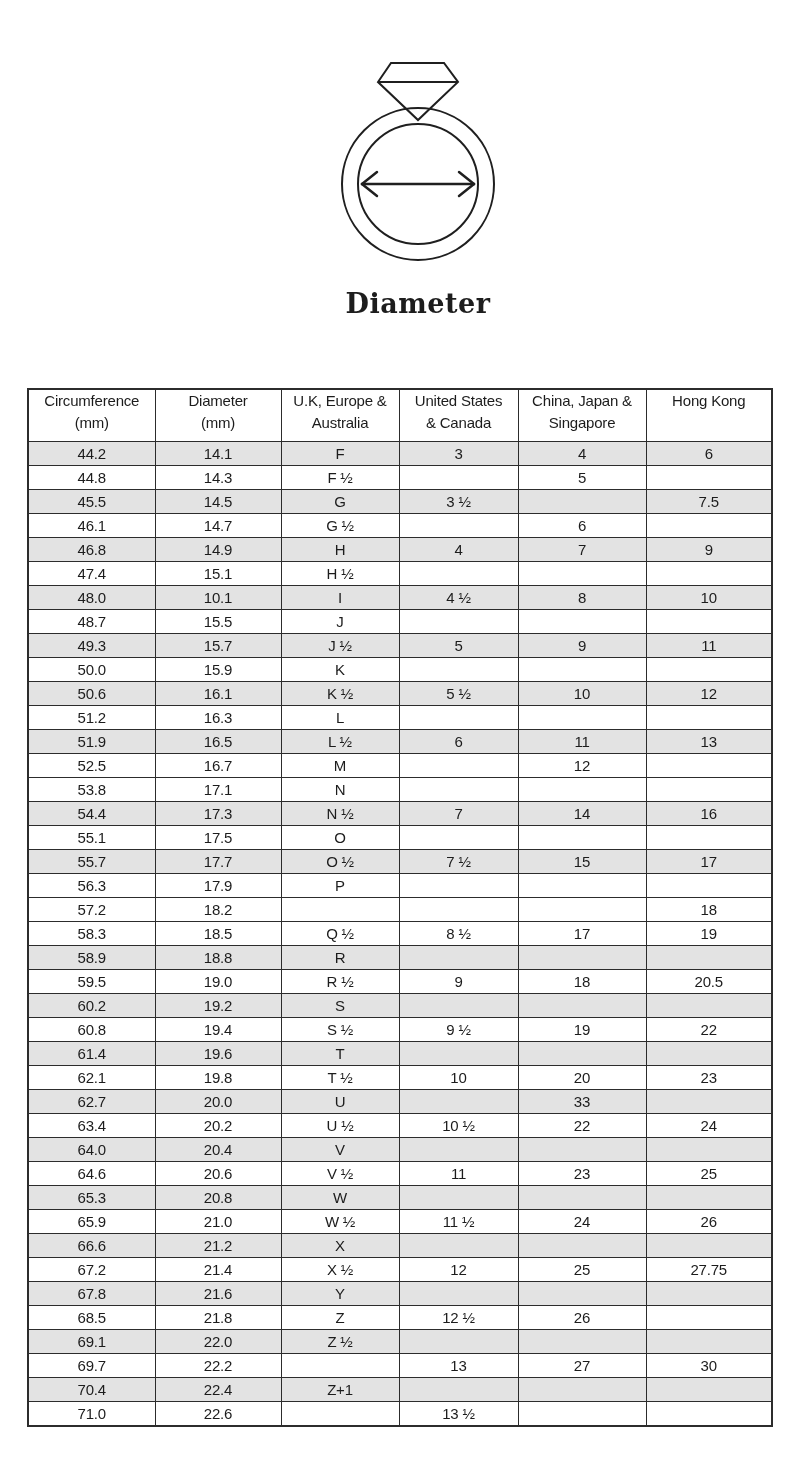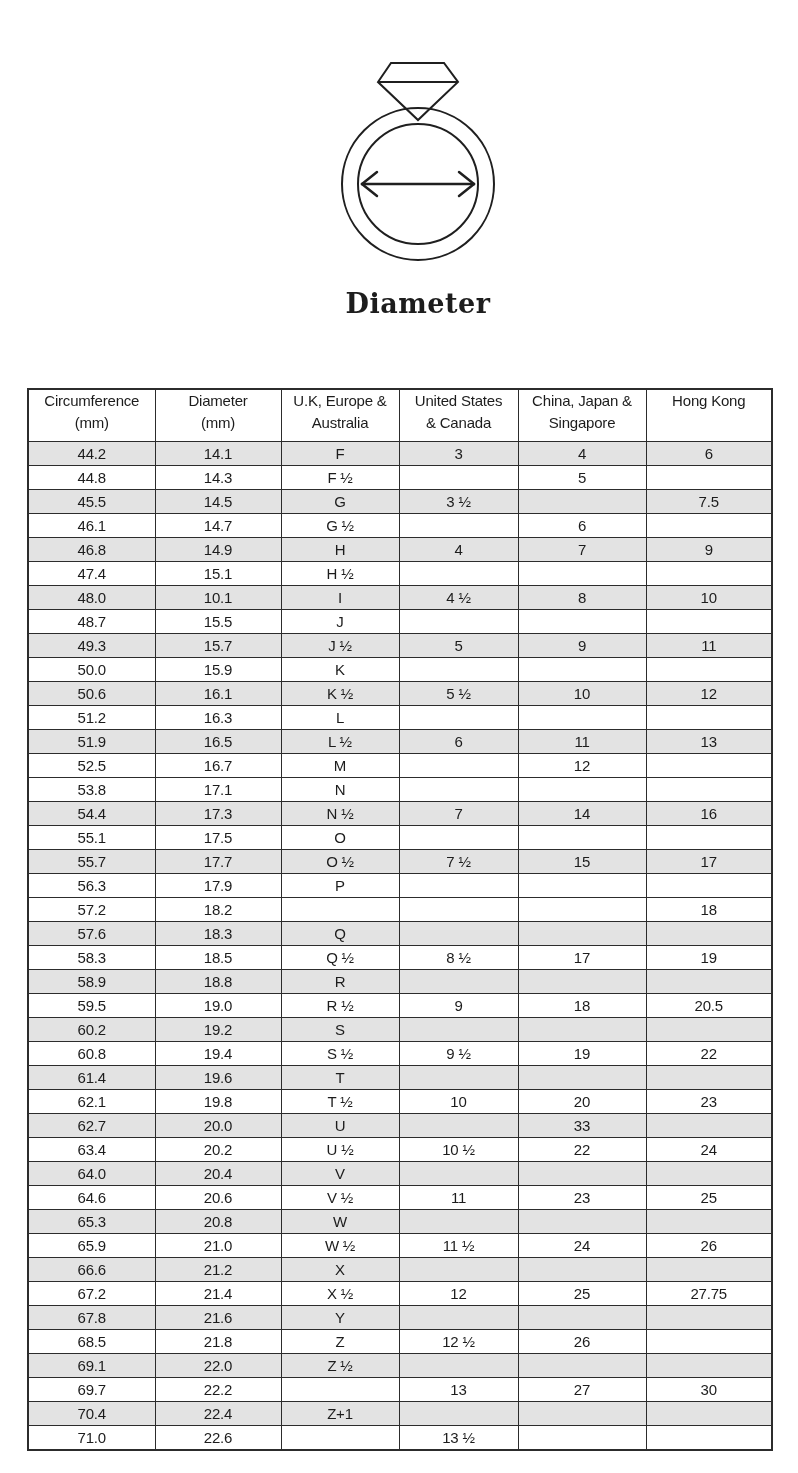--- a/index.html
+++ b/index.html
@@ -304,28 +304,20 @@
           <td></td>
         </tr>
         <tr>
           <td>57.2</td>
           <td>18.2</td>
           <td></td>
           <td></td>
           <td></td>
           <td>18</td>
         </tr>
-        <tr class="shaded">
-          <td>57.6</td>
-          <td>18.3</td>
-          <td>Q</td>
-          <td></td>
-          <td></td>
-          <td></td>
-        </tr>
         <tr>
           <td>58.3</td>
           <td>18.5</td>
           <td>Q ½</td>
           <td>8 ½</td>
           <td>17</td>
           <td>19</td>
         </tr>
         <tr class="shaded">
           <td>58.9</td>

